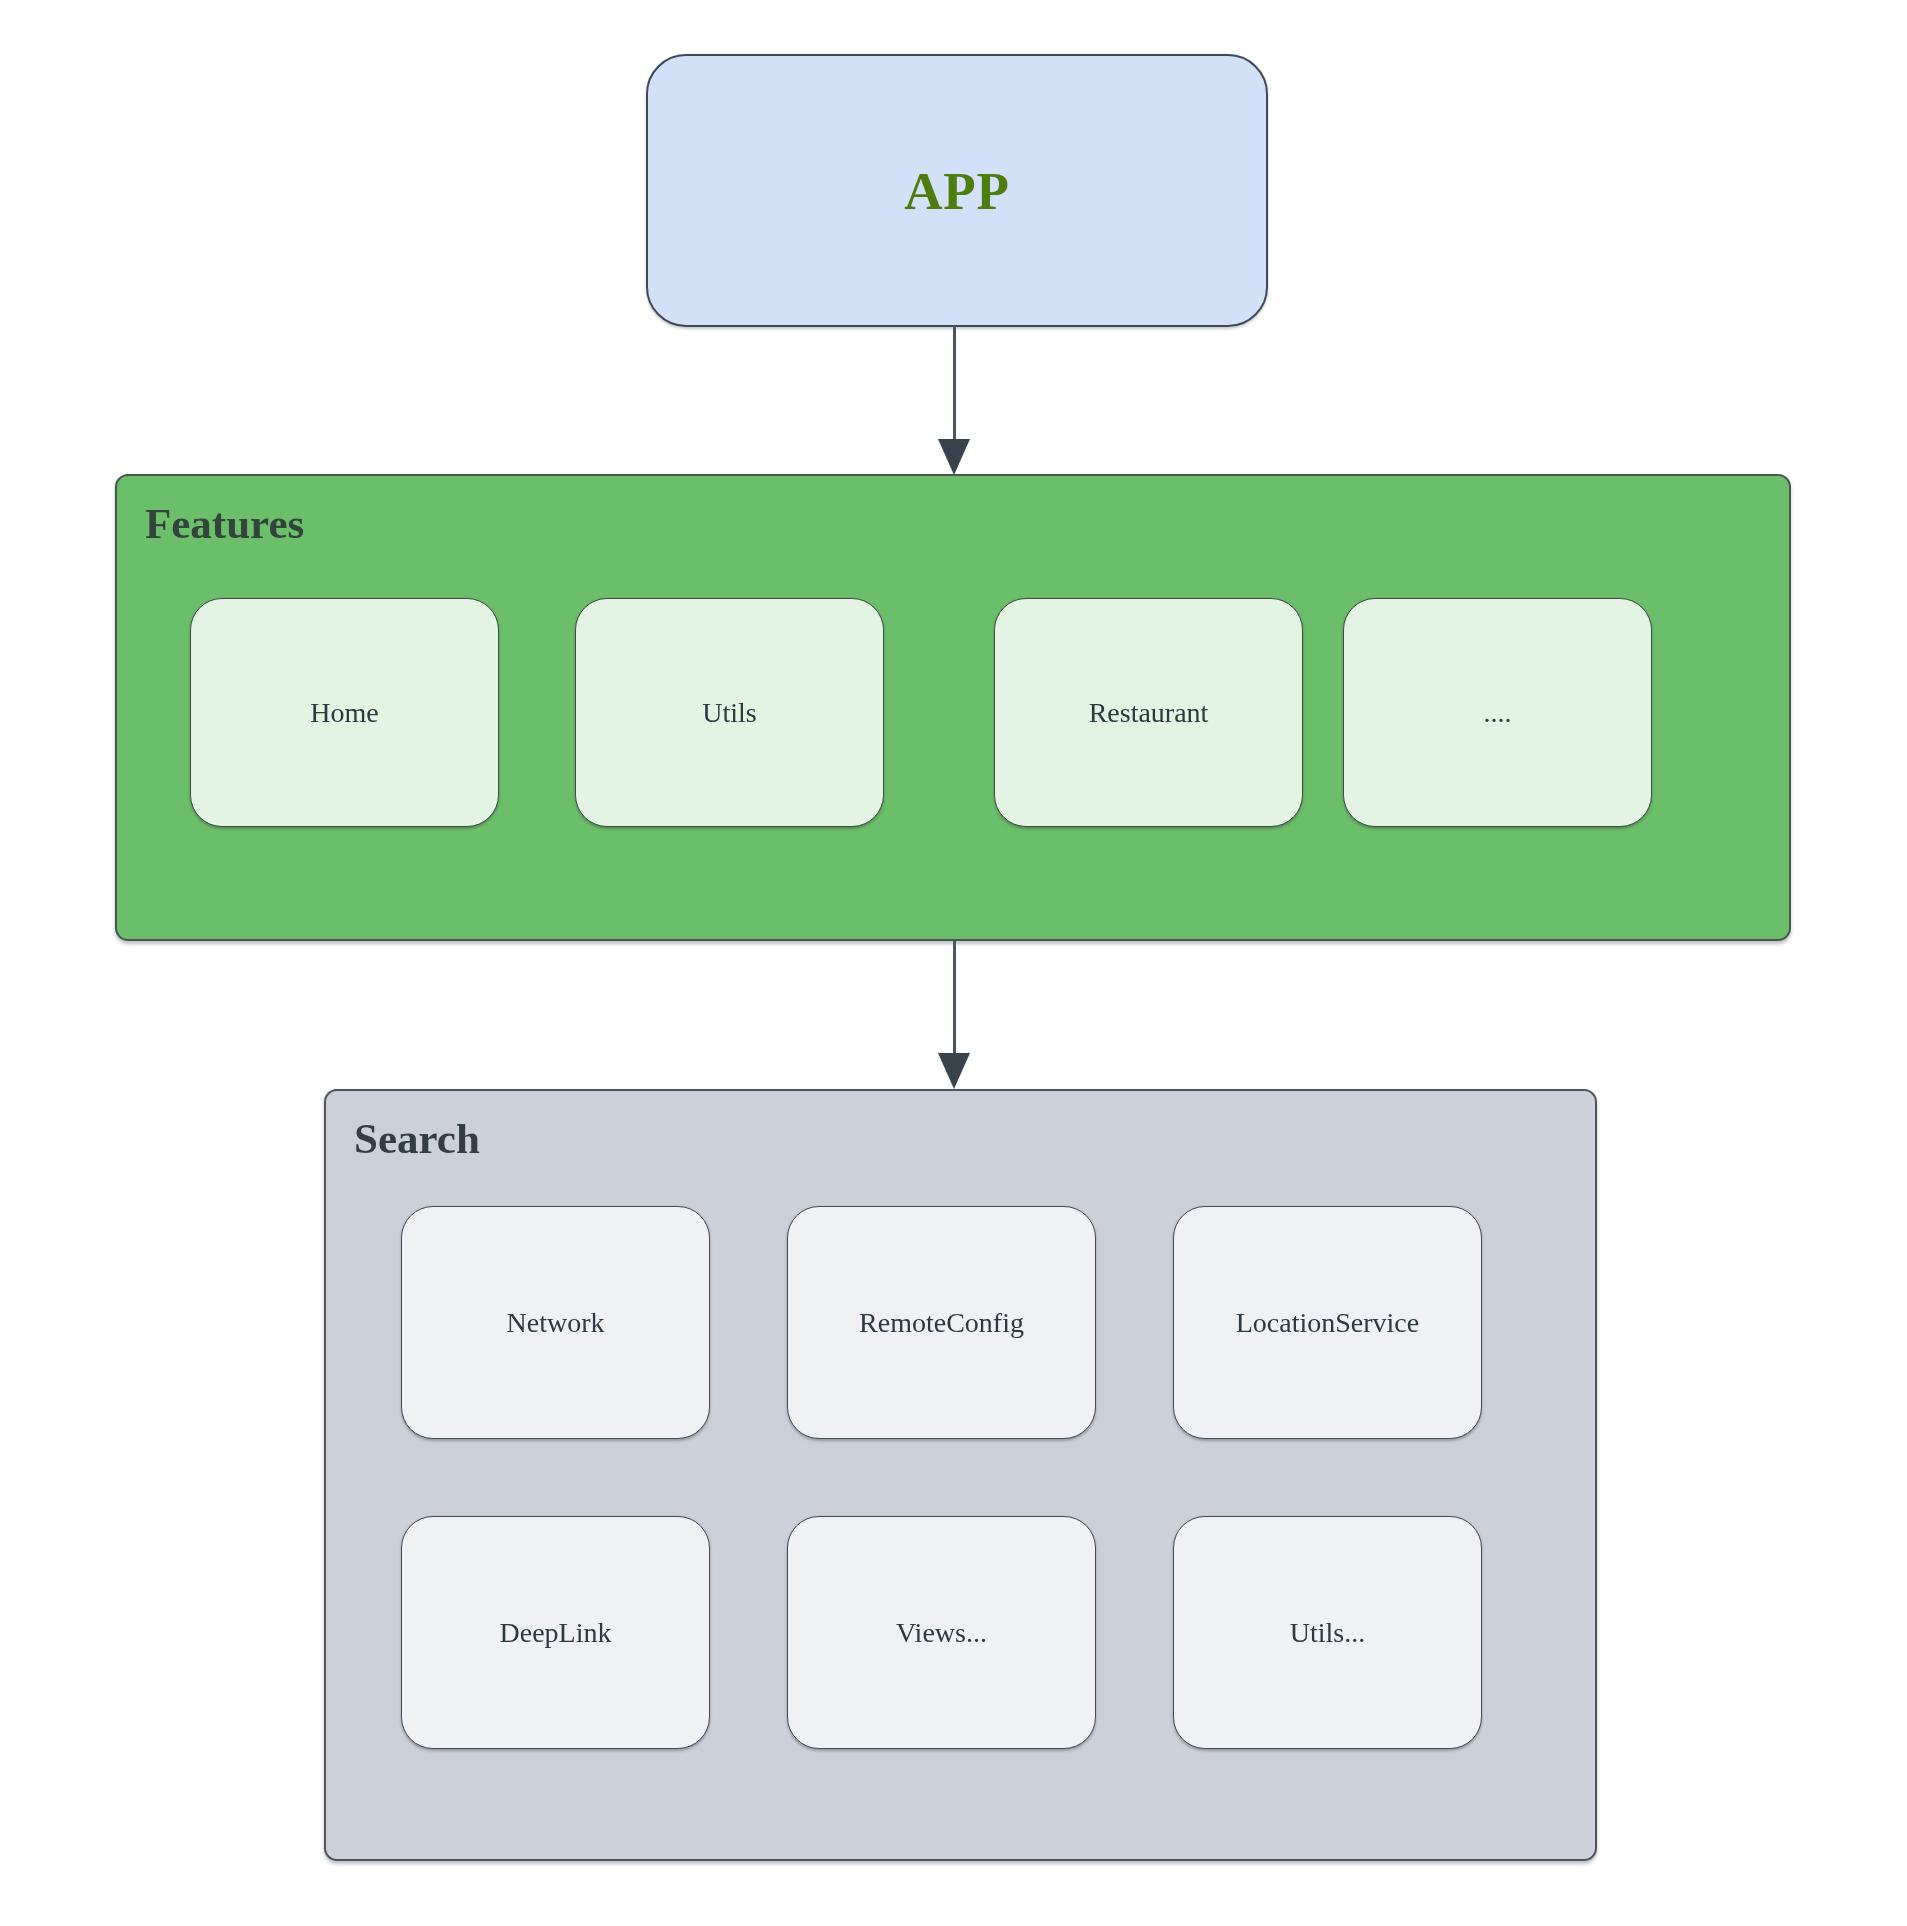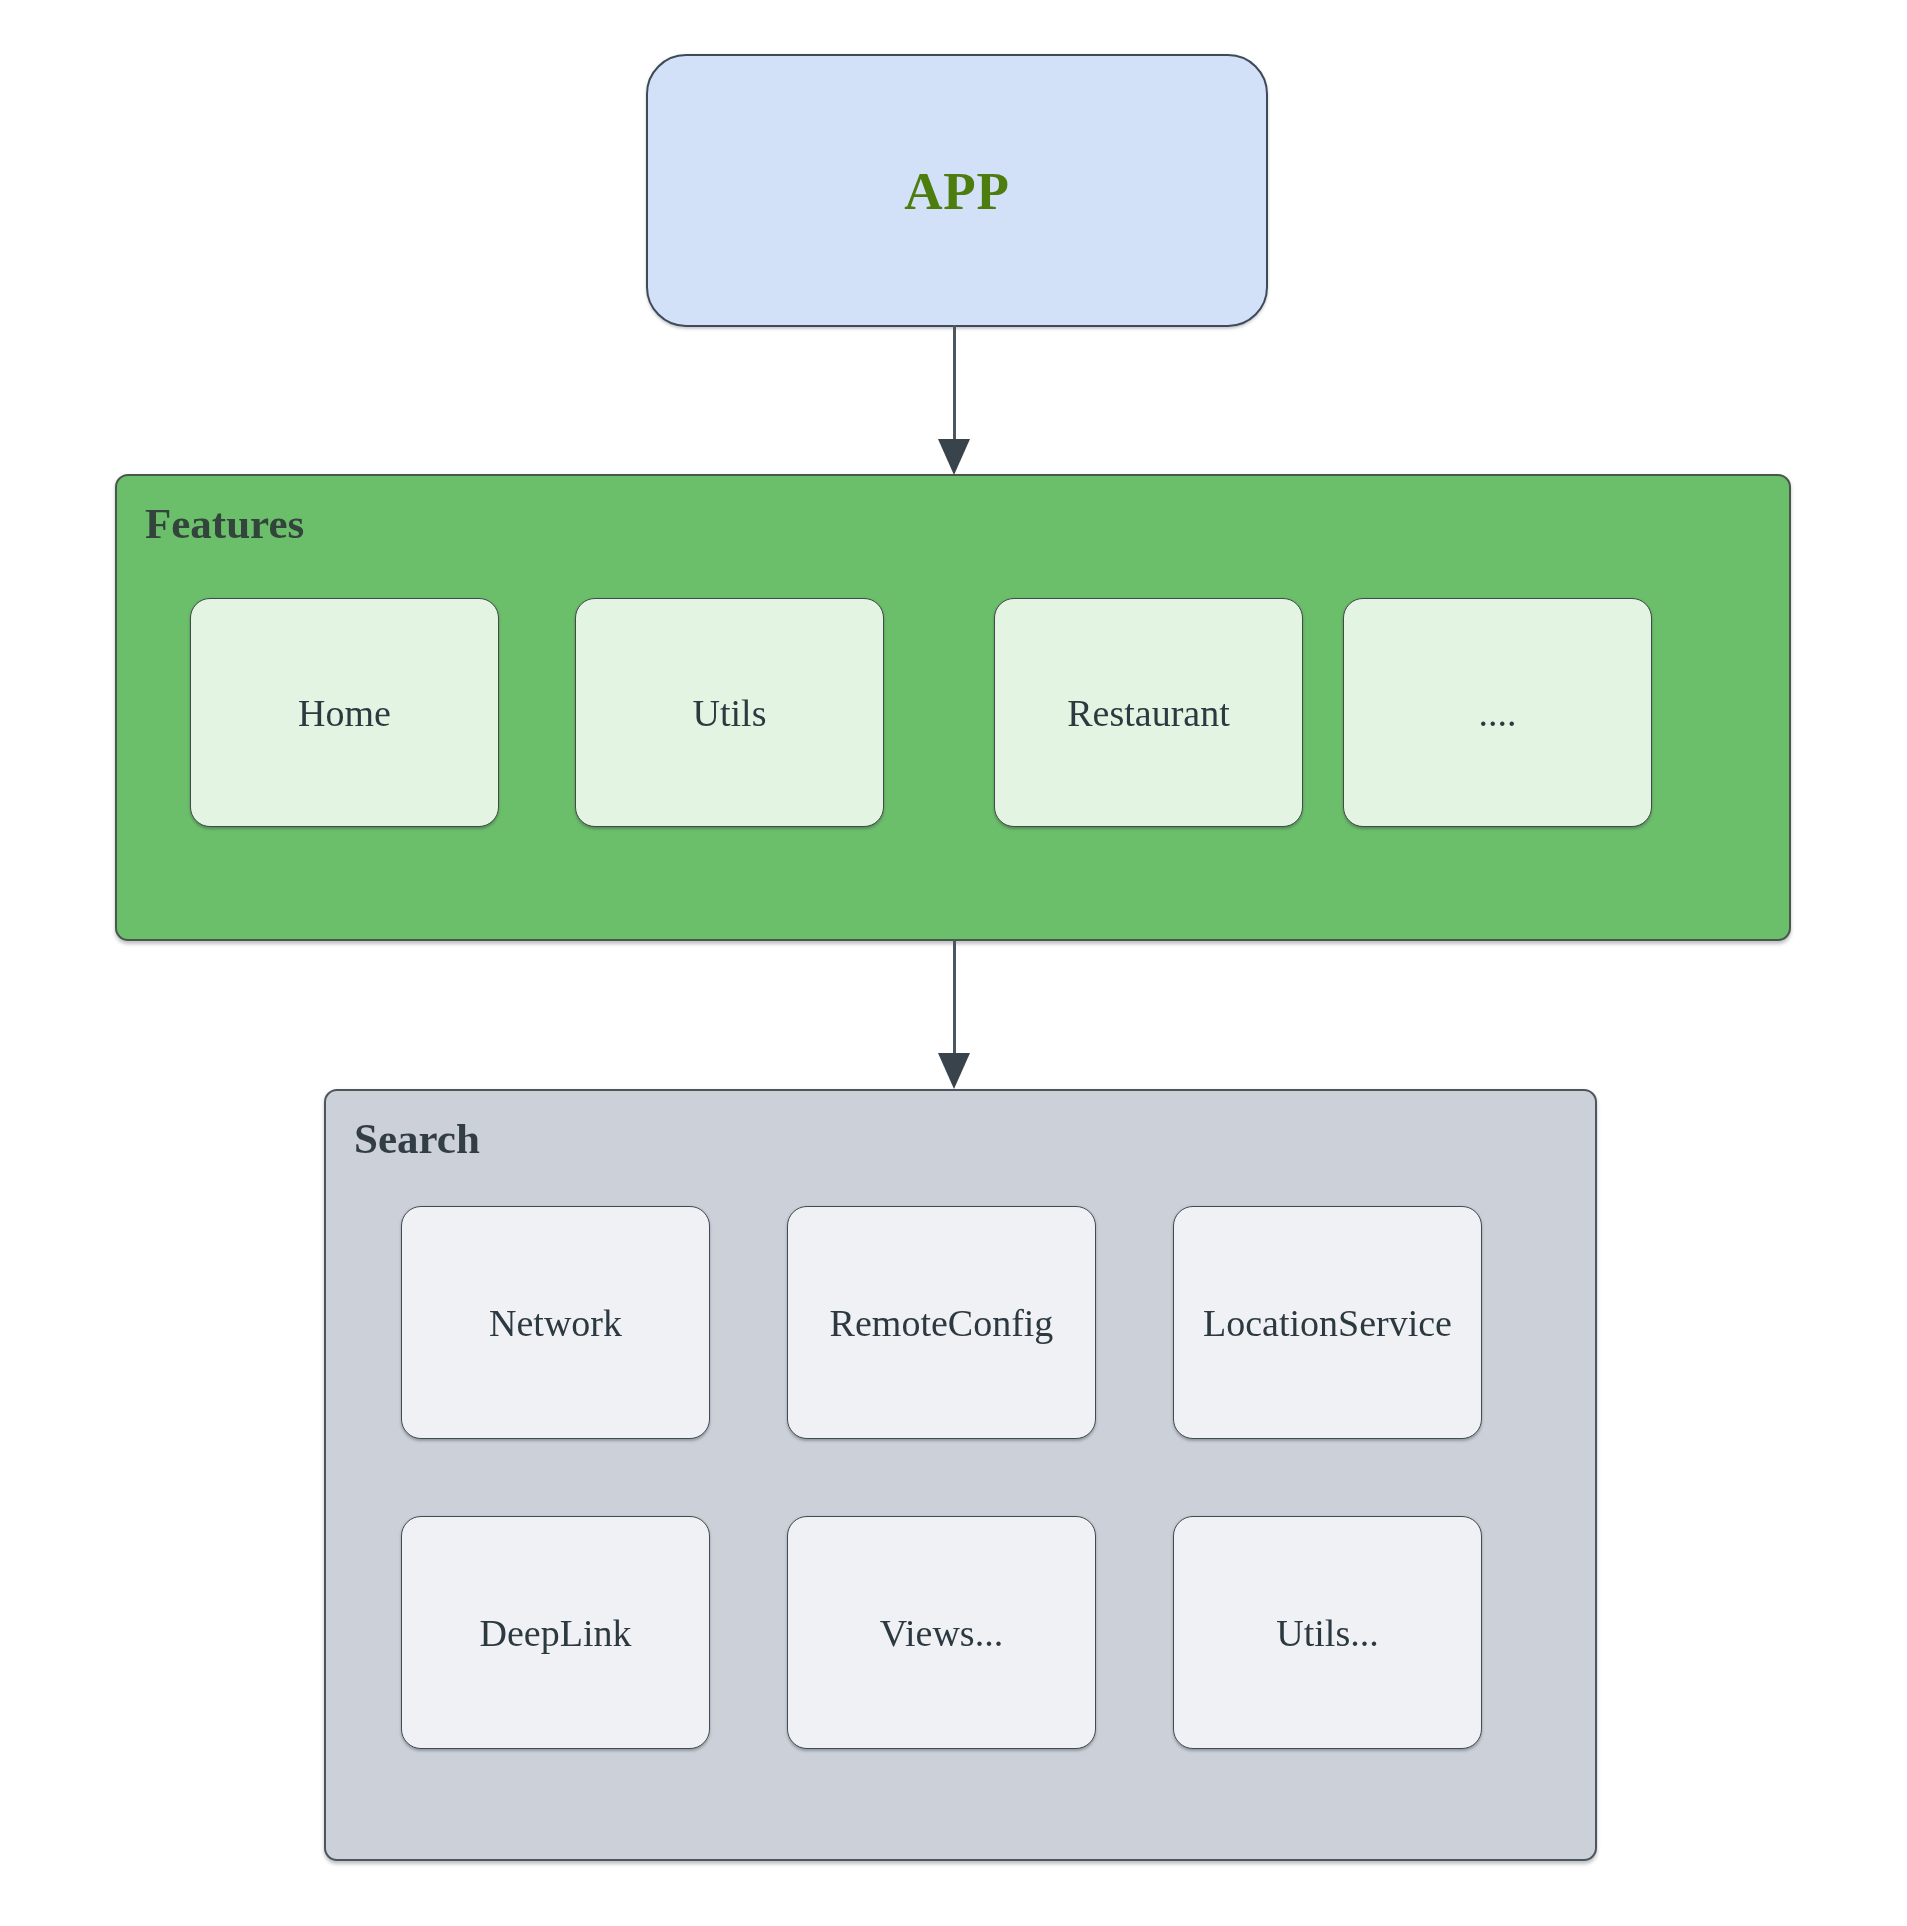--- a/index.html
+++ b/index.html
@@ -69,23 +69,23 @@
     font-size: 43px;
     font-weight: bold;
   }
   .features-group .group-title { color: #33443c; }
   .modules-group .group-title { color: #323d46; }
   
   .child {
     position: absolute;
     width: 307px;
     display: flex; align-items: center; justify-content: center;
-    border-radius: 20px;
+    border-radius: 32px;
     box-shadow: 0 1.9px 2.8px rgba(40,50,55,0.35);
-    font-size: 38px;
+    font-size: 28px;
     color: #2c3940;
   }
   .features-group .child {
     height: 227px; top: 122px;
     background: #e4f4e3;
     border: 1.9px solid #3f4a49;
   }
   .modules-group .child {
     height: 231px;
     background: #eff1f5;

